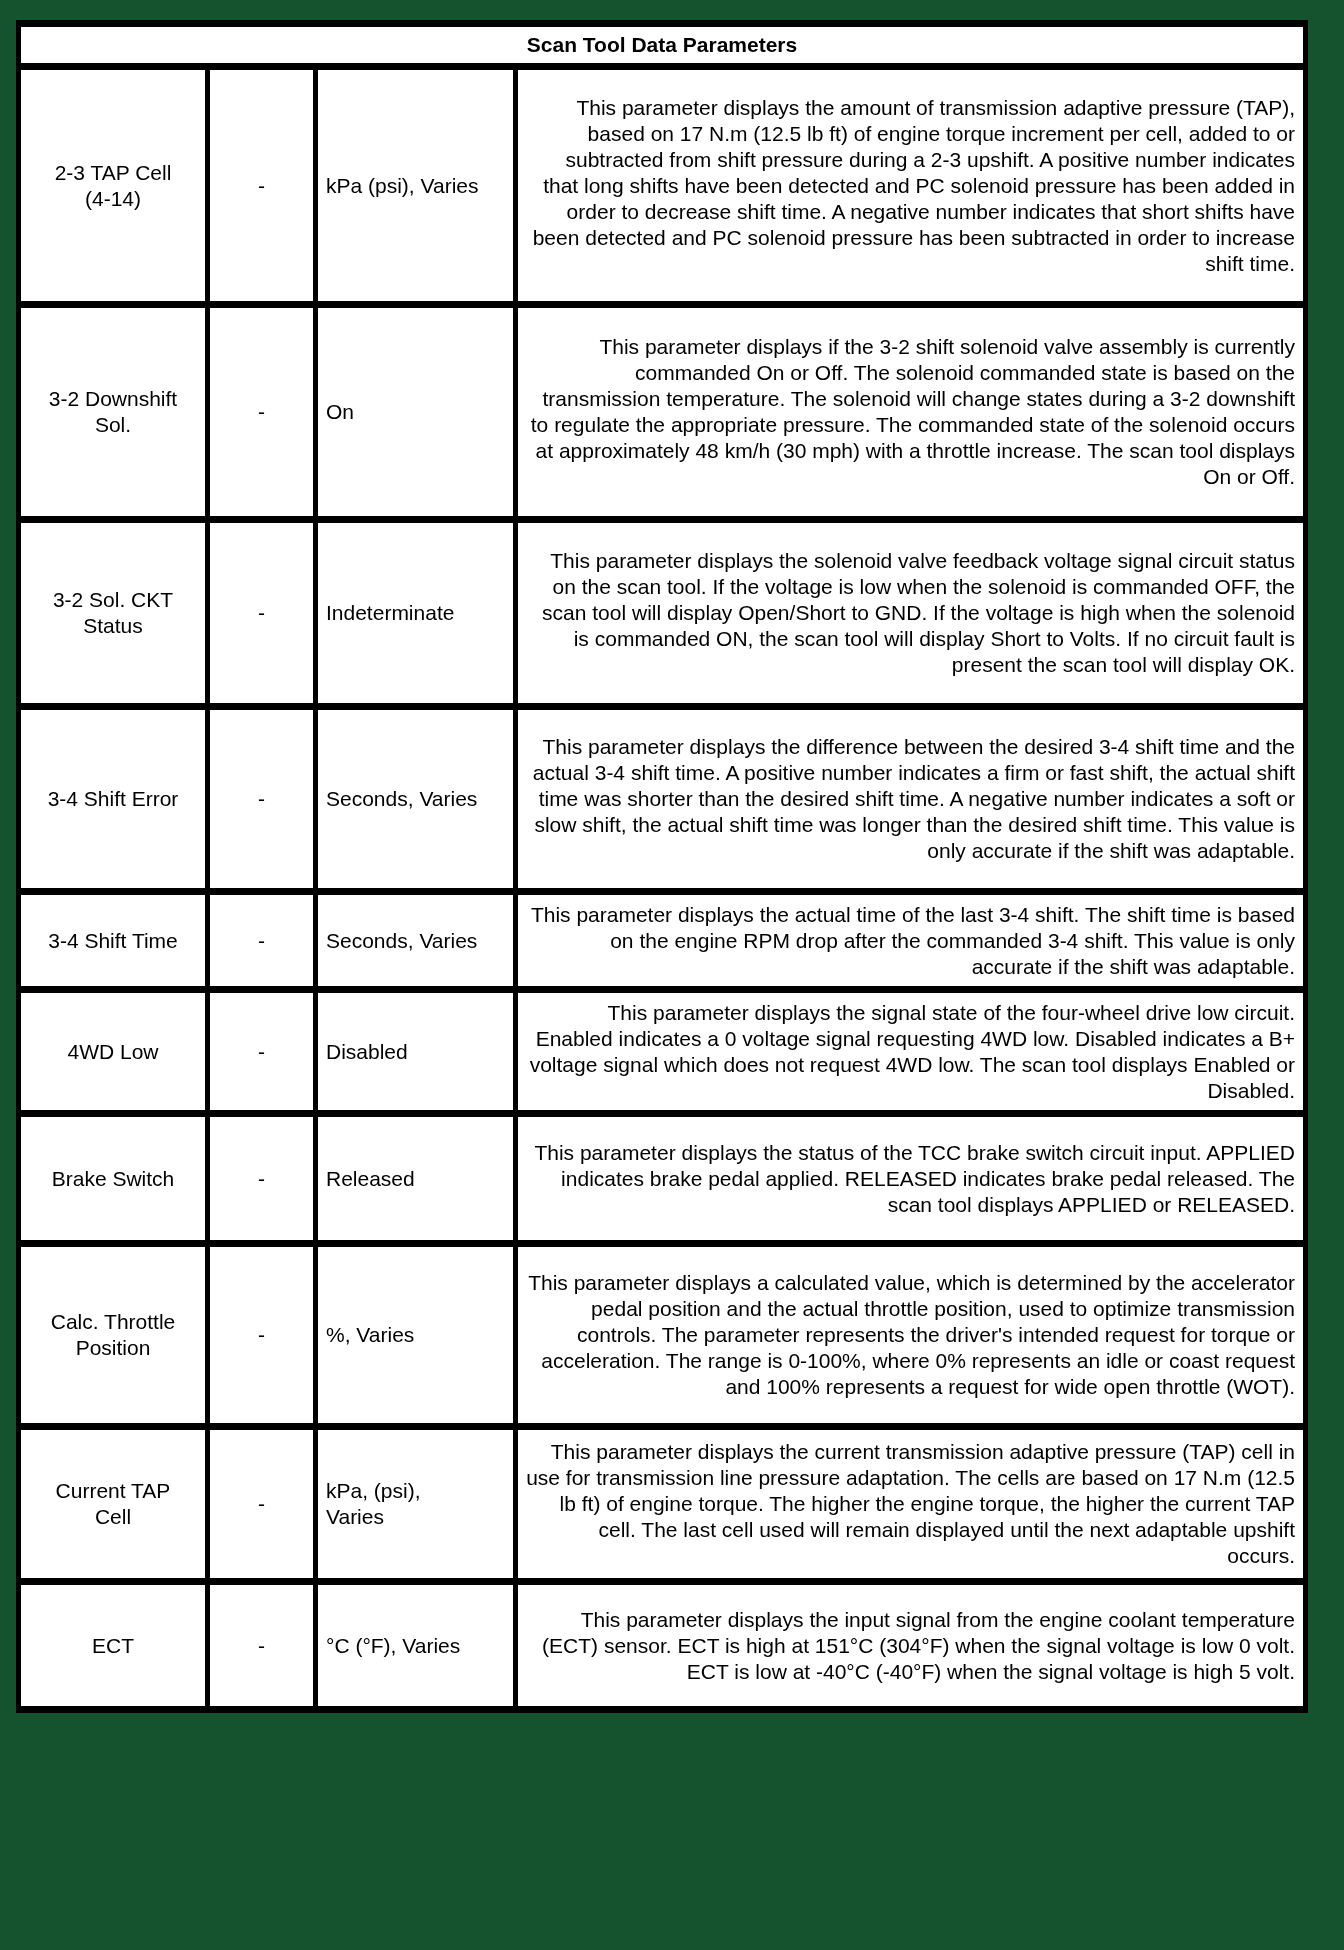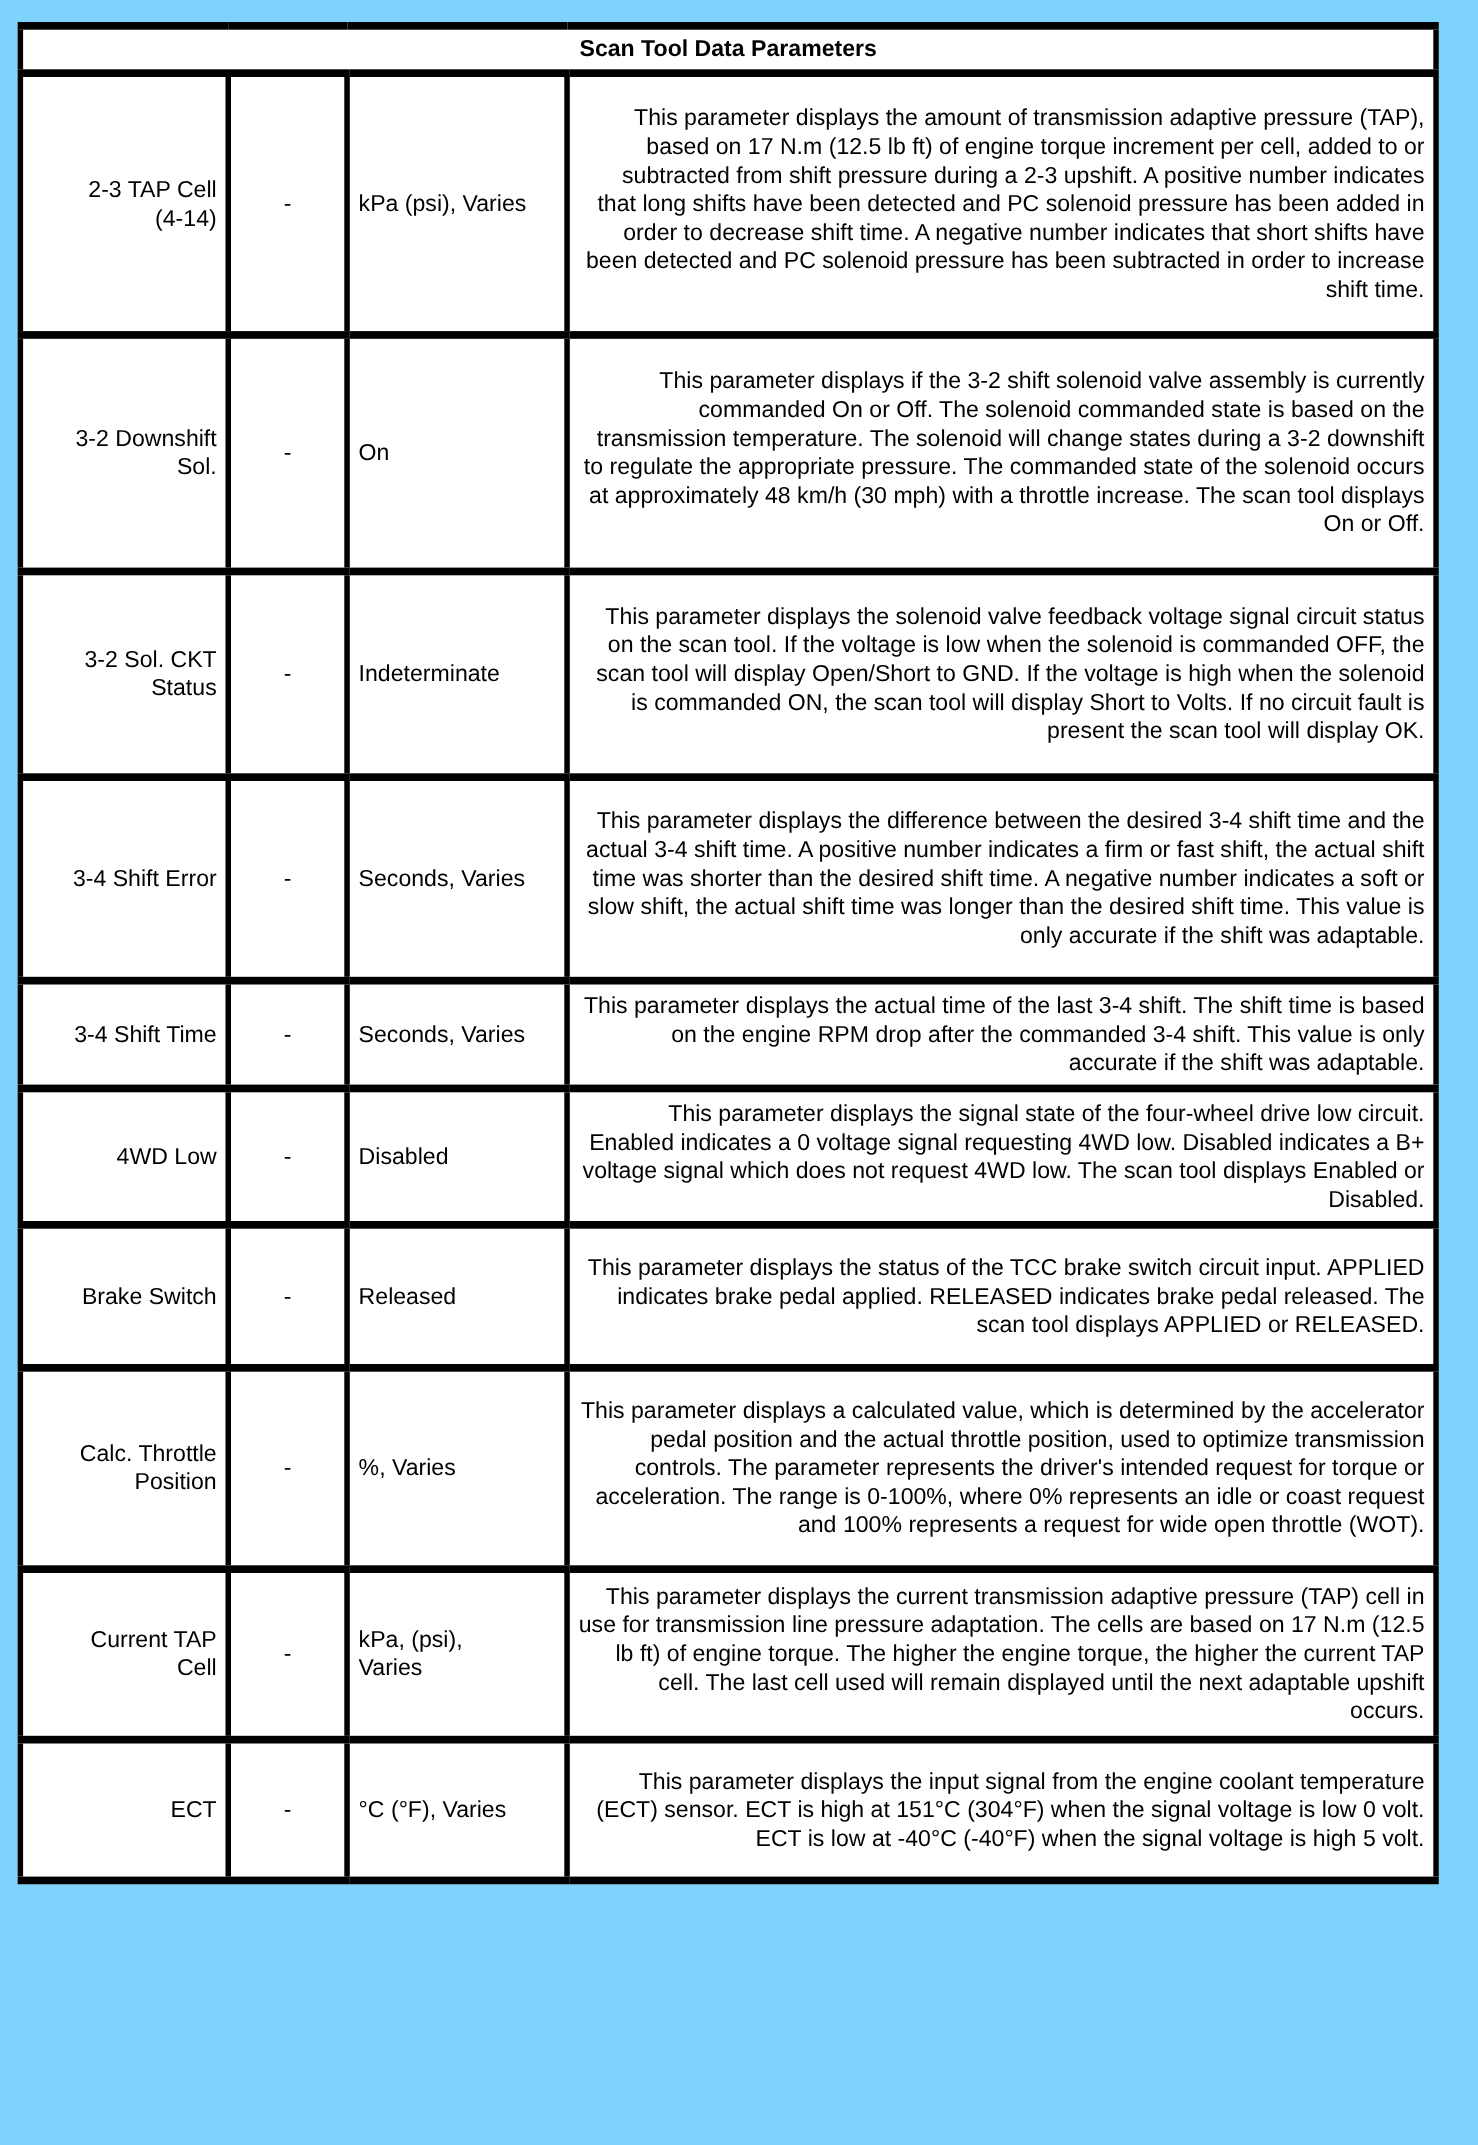--- a/index.html
+++ b/index.html
@@ -7,21 +7,21 @@
     padding: 0;
     background: #ffffff;
     font-family: "Liberation Sans", sans-serif;
     color: #000000;
   }
   .page {
     width: 1344px;
     height: 1950px;
     box-sizing: border-box;
     padding: 20px 0 0 16px;
-    background: #7dd3fc;
+    background: #14532d;
   }
   table.scan-table {
     border-collapse: collapse;
     table-layout: fixed;
     width: 1287px;
     background: #ffffff;
   }
   table.scan-table col.c-param { width: 189px; }
   table.scan-table col.c-state { width: 108px; }
   table.scan-table col.c-expected { width: 200px; }
@@ -44,21 +44,21 @@
     text-align: center;
     border-bottom-width: 5px !important;
     padding: 4px 8px;
   }
   th.col-header {
     font-weight: bold;
     text-align: center;
     padding: 4px 6px;
   }
   td.cell-param {
-    text-align: right;
+    text-align: center;
     white-space: pre-line;
   }
   td.cell-state {
     text-align: center;
   }
   td.cell-expected {
     text-align: left;
     white-space: pre-line;
   }
   td.cell-desc {

